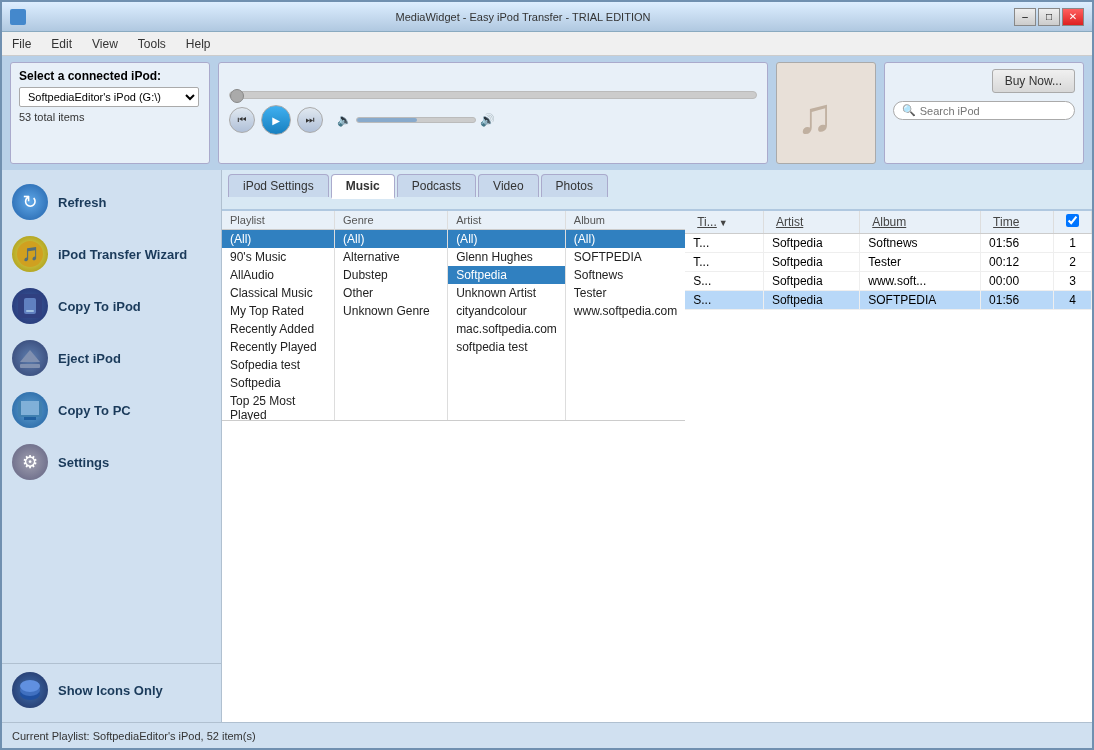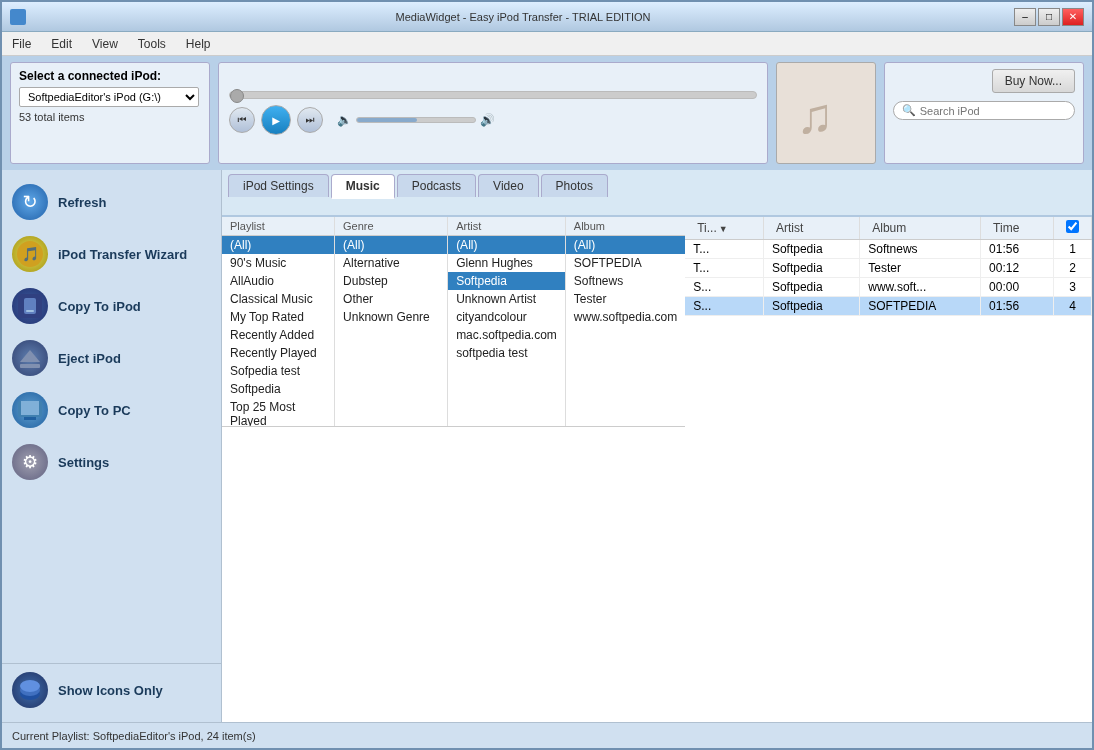--- a/index.html
+++ b/index.html
@@ -283,21 +283,21 @@
       background: white;
       display: flex;
       flex-direction: column;
       overflow: hidden;
     }
     
     .tabs {
       display: flex;
       align-items: flex-end;
       background: #d8e8f4;
-      padding: 4px 6px 18px;
+      padding: 4px 6px 12px;
       border-bottom: 2px solid #b0c8e0;
       gap: 2px;
     }
     .tab {
       padding: 4px 14px;
       border: 1px solid #aac;
       border-bottom: none;
       border-radius: 4px 4px 0 0;
       cursor: pointer;
       font-size: 12px;
@@ -350,20 +350,21 @@
     .track-table th {
       background: #e8f0f8;
       padding: 3px 12px;
       text-align: left;
       border-bottom: 1px solid #ccc;
       border-right: 1px solid #ddd;
       font-weight: normal;
       color: #444;
       position: sticky;
       top: 0;
+      text-decoration: underline;
     }
     .track-table td {
       padding: 2px 8px;
       border-bottom: 1px solid #eee;
       border-right: 1px solid #eee;
     }
     .track-table tr.selected td { background: #b8d8f8; }
     .checkbox-cell { text-align: center; }
     
     .statusbar {
@@ -632,15 +633,15 @@
                 <td class="checkbox-cell">4</td>
               </tr>
             </tbody>
           </table>
         </div>
       </div>
     </div>
   </div>
 
   <div class="statusbar">
-    <span>Current Playlist: SoftpediaEditor's iPod, 24 item(s)</span>
+    <span>Current Playlist: SoftpediaEditor's iPod, 52 item(s)</span>
   </div>
 </div>
 
 </body></html>

